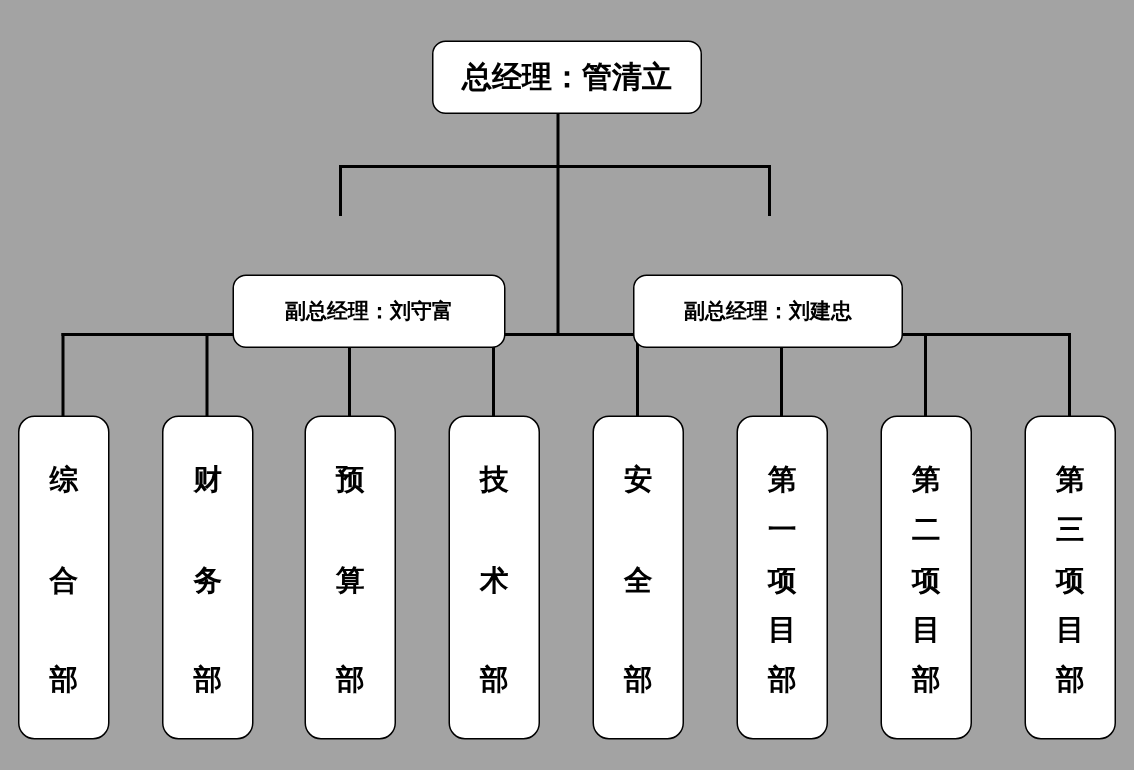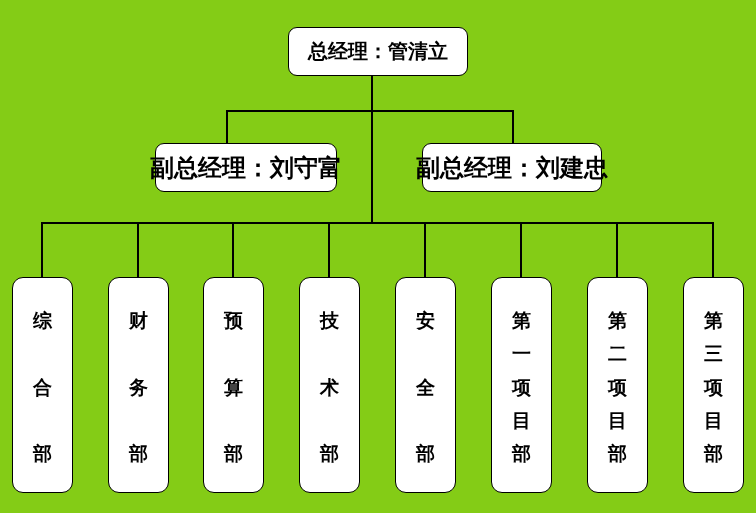--- a/index.html
+++ b/index.html
@@ -4,21 +4,21 @@
 <style>
   html, body {
     margin: 0;
     padding: 0;
     background: #ffffff;
   }
   #canvas {
     position: relative;
     width: 756px;
     height: 513px;
-    background: #84cc16;
+    background: #a3a3a3;
     font-family: "Liberation Serif", "DejaVu Serif", serif;
     color: #000000;
     overflow: hidden;
   }
   .line {
     position: absolute;
     background: #000000;
   }
   .node {
     position: absolute;
@@ -30,21 +30,22 @@
     justify-content: center;
     font-weight: bold;
     white-space: nowrap;
   }
   .mgr {
     border-radius: 9px;
     font-size: 20px;
     height: 49px;
   }
   .deputy {
-    font-size: 24px;
+    font-size: 14px;
+    margin-top: 40px;
   }
   .dept {
     border-radius: 11px;
     top: 277px;
     width: 61px;
     height: 216px;
     flex-direction: column;
     justify-content: space-between;
     padding: 33px 0 29px 0;
     font-size: 19px;

